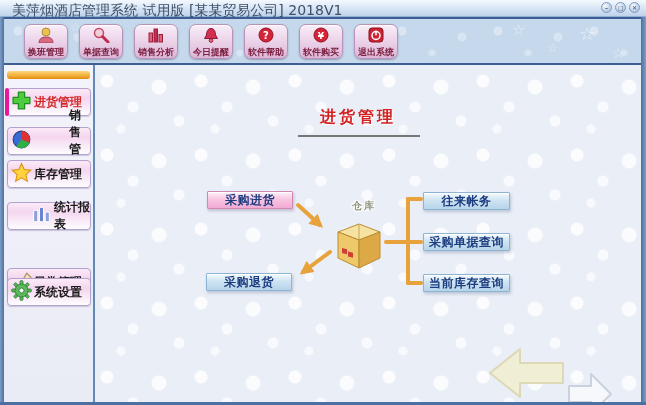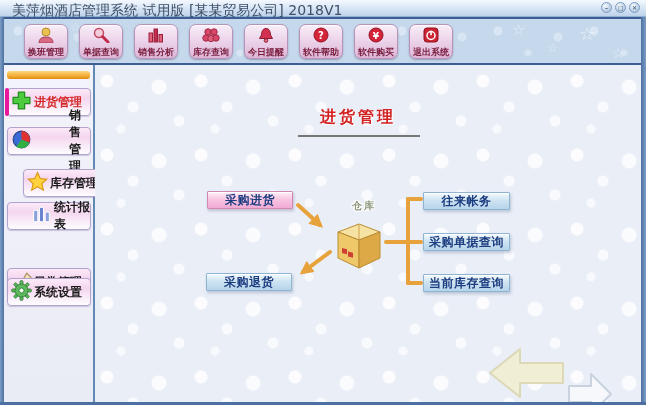--- a/index.html
+++ b/index.html
@@ -64,21 +64,21 @@
     background:linear-gradient(180deg,#fceaf8 0%,#f4d6ee 35%,#fdfdff 100%);
     display:flex;align-items:center;gap:2px;padding-left:3px;
     font-size:12px;font-weight:bold;color:#1a1a1a;
     box-shadow:0 1px 1px rgba(120,100,150,.3);
   }
   .side-item.active{color:#d42828;}
   .side-item.active::before{
     content:"";position:absolute;left:-3px;top:-1px;width:4px;height:28px;
     background:#e8189c;border-radius:2px;
   }
-  .si0{top:23px;} .si1{top:62px;gap:37px;} .si2{top:104px;margin-left:16px;} .si3{top:137px;padding-left:23px;} .si4{top:175px;margin-top:28px;} .si5{top:213px;}
+  .si0{top:23px;} .si1{top:62px;gap:37px;} .si2{top:95px;} .si3{top:137px;padding-left:23px;} .si4{top:175px;margin-top:28px;} .si5{top:213px;}
   
   .main{
     position:absolute;left:95px;top:65px;right:5px;bottom:3px;overflow:hidden;
     background-color:#e9eef7;
     background-image:
       radial-gradient(circle 8px at 12px 16px, rgba(255,255,255,.85) 0 6px, transparent 7px),
       radial-gradient(circle 6px at 38px 42px, rgba(255,255,255,.7) 0 5px, transparent 6px),
       radial-gradient(circle 9px at 64px 22px, rgba(255,255,255,.75) 0 7px, transparent 8px),
       radial-gradient(circle 7px at 84px 56px, rgba(255,255,255,.7) 0 5px, transparent 6px),
       radial-gradient(circle 5px at 26px 64px, rgba(255,255,255,.65) 0 4px, transparent 5px);
@@ -161,30 +161,20 @@
             </svg></span>
         <span class="lbl">单据查询</span>
       </div>
       <div class="tb-btn">
         <span><svg width="22" height="16" viewBox="0 0 22 16">
               <rect x="4" y="6" width="3.5" height="9" fill="#e0607e" stroke="#99203a"></rect>
               <rect x="9" y="2" width="3.5" height="13" fill="#c22d4e" stroke="#99203a"></rect>
               <rect x="14" y="7.5" width="3.5" height="7.5" fill="#e0607e" stroke="#99203a"></rect>
             </svg></span>
         <span class="lbl">销售分析</span>
-      </div>
-      <div class="tb-btn">
-        <span><svg width="22" height="16" viewBox="0 0 22 16">
-              <circle cx="8" cy="5" r="3.2" fill="#d84868" stroke="#a02848"></circle>
-              <circle cx="14" cy="5" r="3.2" fill="#d84868" stroke="#a02848"></circle>
-              <circle cx="6" cy="11" r="3.2" fill="#d84868" stroke="#a02848"></circle>
-              <circle cx="11" cy="11.5" r="3.2" fill="#e0607e" stroke="#a02848"></circle>
-              <circle cx="16" cy="11" r="3.2" fill="#d84868" stroke="#a02848"></circle>
-            </svg></span>
-        <span class="lbl">库存查询</span>
       </div>
       <div class="tb-btn">
         <span><svg width="22" height="16" viewBox="0 0 22 16">
               <path d="M11,1.5 C14.5,1.5 15.5,5 15.5,8 L17.5,11.5 H4.5 L6.5,8 C6.5,5 7.5,1.5 11,1.5 Z" fill="#d23050" stroke="#8e1a34"></path>
               <circle cx="11" cy="13.5" r="1.8" fill="#e87088" stroke="#8e1a34"></circle>
             </svg></span>
         <span class="lbl">今日提醒</span>
       </div>
       <div class="tb-btn">
         <span><svg width="22" height="16" viewBox="0 0 22 16">

